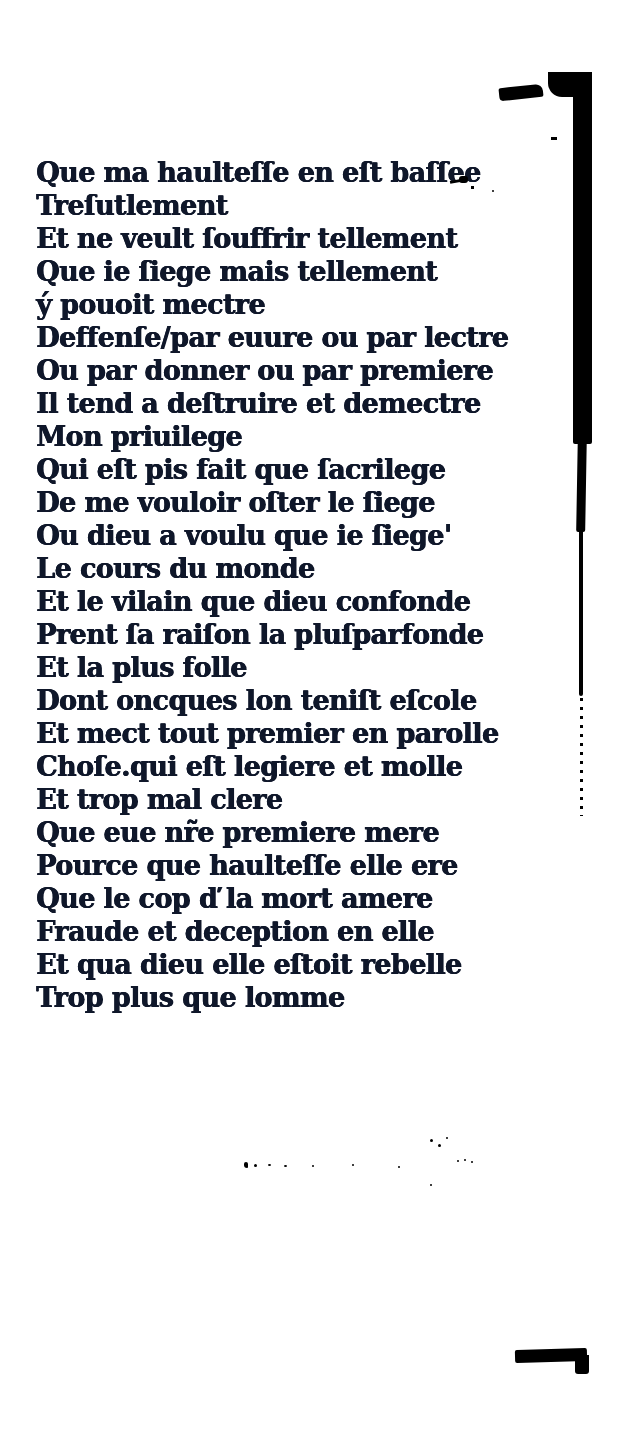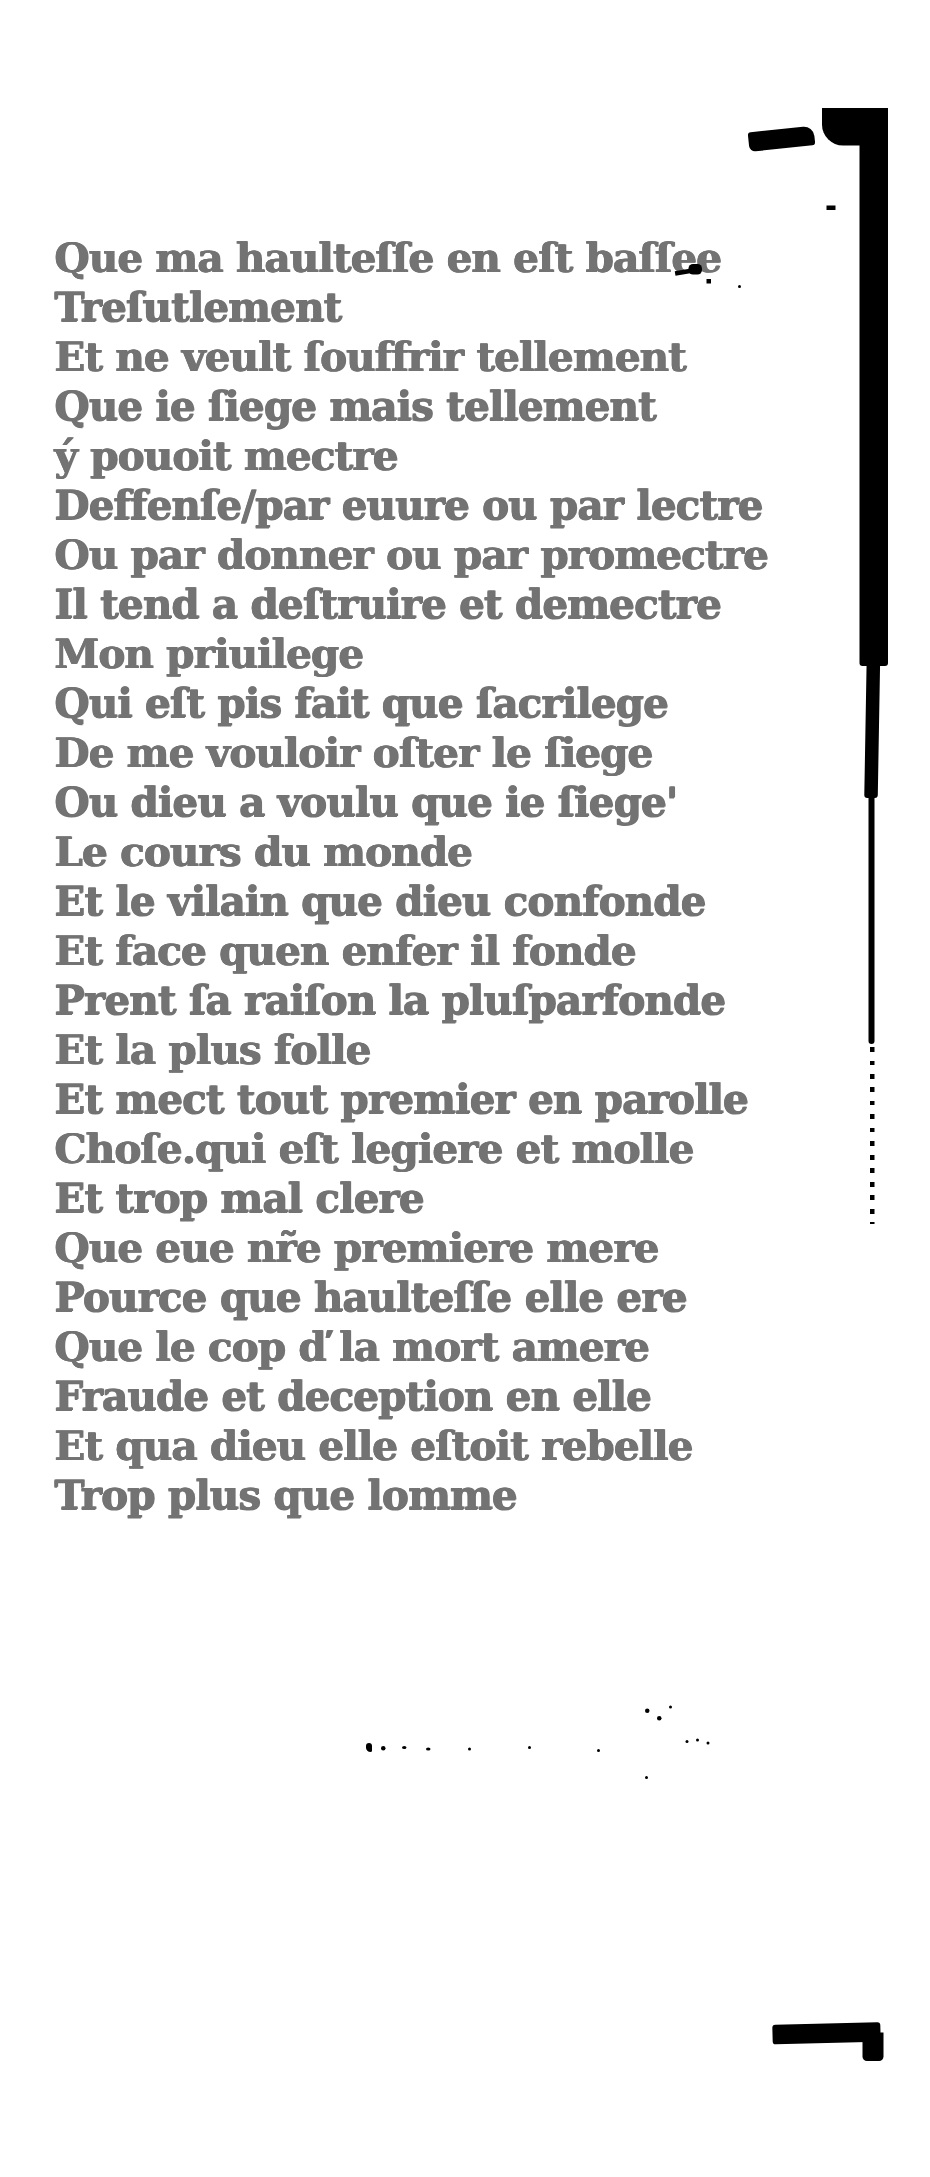--- a/index.html
+++ b/index.html
@@ -18,21 +18,21 @@
   .text-block {
     position: absolute;
     left: 36px;
     top: 156px;
   }
   .line {
     height: 33px;
     line-height: 33px;
     font-size: 27px;
     font-weight: 700;
-    color: #737373;
+    color: #0f172a;
     letter-spacing: -0.6px;
     white-space: nowrap;
     text-shadow: 0.7px 0 0 currentColor, 0 0.4px 0 currentColor;
   }
   .artifact {
     position: absolute;
     background: #000000;
   }
   .a-top-blob      { left: 499px; top: 86px;  width: 44px; height: 13px; transform: rotate(-6deg); border-radius: 2px 7px 2px 4px; }
   .a-right-block   { left: 548px; top: 72px;  width: 44px; height: 25px; border-radius: 0 0 0 14px; }
@@ -57,31 +57,31 @@
 
 <div class="page">
 
   <div class="text-block">
     <div class="line">Que ma haulteſſe en eſt baſſee</div>
     <div class="line">Treſutlement</div>
     <div class="line">Et ne veult ſouffrir tellement</div>
     <div class="line">Que ie ſiege mais tellement</div>
     <div class="line">ý pouoit mectre</div>
     <div class="line">Deffenſe/par euure ou par lectre</div>
-    <div class="line">Ou par donner ou par promectre</div>
+    <div class="line">Ou par donner ou par premiere</div>
     <div class="line">Il tend a deſtruire et demectre</div>
     <div class="line">Mon priuilege</div>
     <div class="line">Qui eſt pis fait que ſacrilege</div>
     <div class="line">De me vouloir oſter le ſiege</div>
     <div class="line">Ou dieu a voulu que ie ſiege'</div>
     <div class="line">Le cours du monde</div>
     <div class="line">Et le vilain que dieu confonde</div>
-    <div class="line">Et face quen enfer il fonde</div>
     <div class="line">Prent ſa raiſon la pluſparfonde</div>
     <div class="line">Et la plus folle</div>
+    <div class="line">Dont oncques lon teniſt eſcole</div>
     <div class="line">Et mect tout premier en parolle</div>
     <div class="line">Choſe.qui eſt legiere et molle</div>
     <div class="line">Et trop mal clere</div>
     <div class="line">Que eue nr̃e premiere mere</div>
     <div class="line">Pource que haulteſſe elle ere</div>
     <div class="line">Que le cop ď la mort amere</div>
     <div class="line">Fraude et deception en elle</div>
     <div class="line">Et qua dieu elle eſtoit rebelle</div>
     <div class="line">Trop plus que lomme</div>
   </div>

